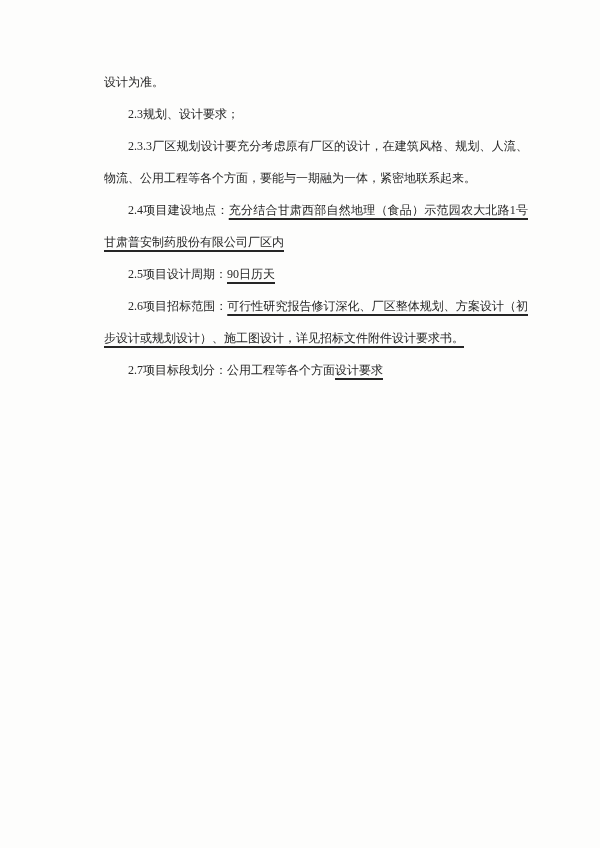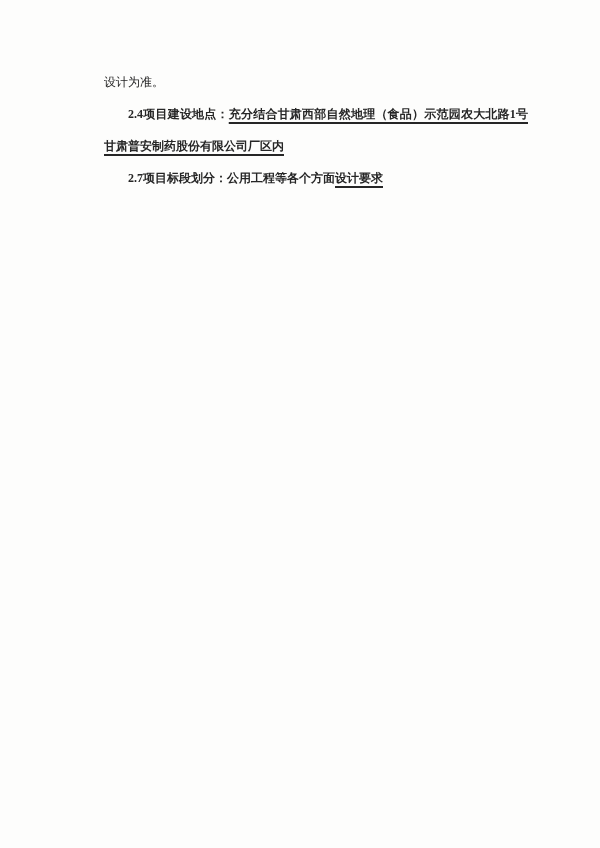--- a/index.html
+++ b/index.html
@@ -28,30 +28,34 @@
     margin-left: 16px;
   }
   .doc-content p {
     margin: 0;
     padding: 0;
   }
   p.indent {
     text-indent: 2em;
   }
   .seg-bold {
-    font-weight: bold;
+    font-weight: normal;
   }
   .seg-underline {
     text-decoration: underline;
     text-underline-offset: 4px;
     text-decoration-thickness: 1.5px;
   }
 </style>
 </head>
 <body>
 
 <div class="page" style="background: rgb(253, 253, 252);">
   <div class="doc-content" id="doc-content" style="color: rgb(38, 38, 38);">
       <p><span>设计为准。</span></p>
+      <p class="indent"><span>2.3规划、设计要求；</span></p>
+      <p class="indent"><span>2.3.3厂区规划设计要充分考虑原有厂区的设计，在建筑风格、规划、人流、物流、公用工程等各个方面，要能与一期融为一体，紧密地联系起来。</span></p>
       <p class="indent"><span class="seg-bold">2.4项目建设地点：</span><span class="seg-bold seg-underline">充分结合甘肃西部自然地理（食品）示范园农大北路1号甘肃普安制药股份有限公司厂区内</span></p>
+      <p class="indent"><span class="seg-bold">2.5项目设计周期：</span><span class="seg-bold seg-underline">90日历天</span></p>
+      <p class="indent"><span class="seg-bold">2.6项目招标范围：</span><span class="seg-bold seg-underline">可行性研究报告修订深化、厂区整体规划、方案设计（初步设计或规划设计）、施工图设计，详见招标文件附件设计要求书。</span></p>
       <p class="indent"><span class="seg-bold">2.7项目标段划分：公用工程等各个方面</span><span class="seg-bold seg-underline">设计要求</span></p>
     </div>
 </div>
 
 </body></html>

